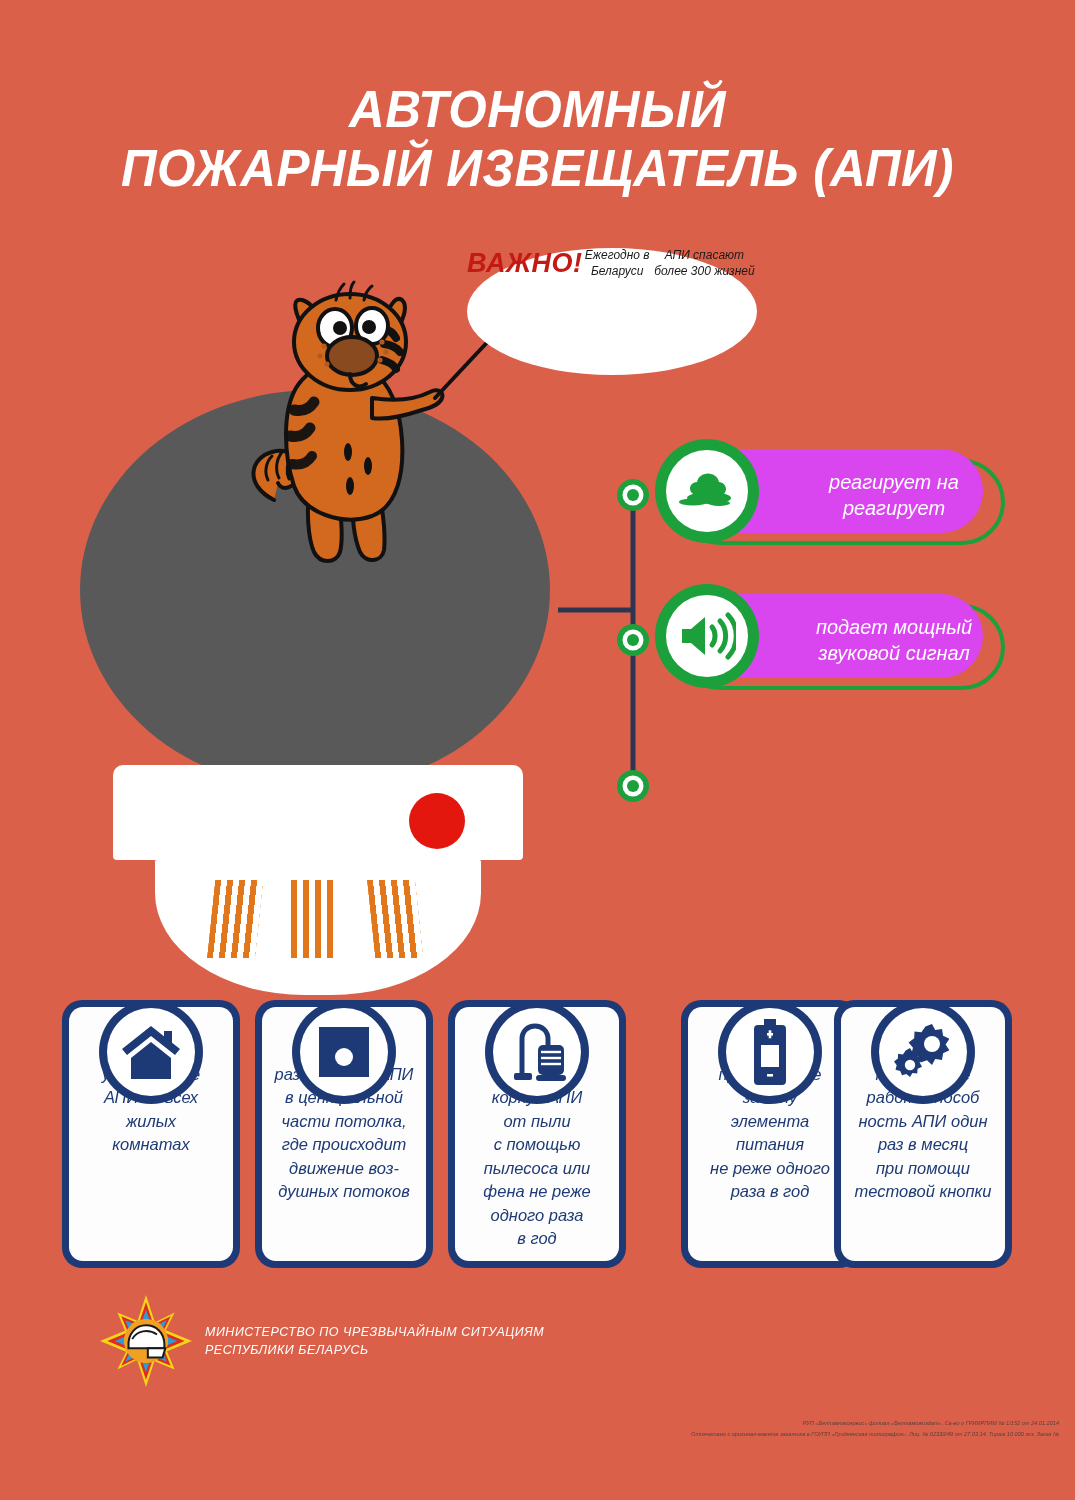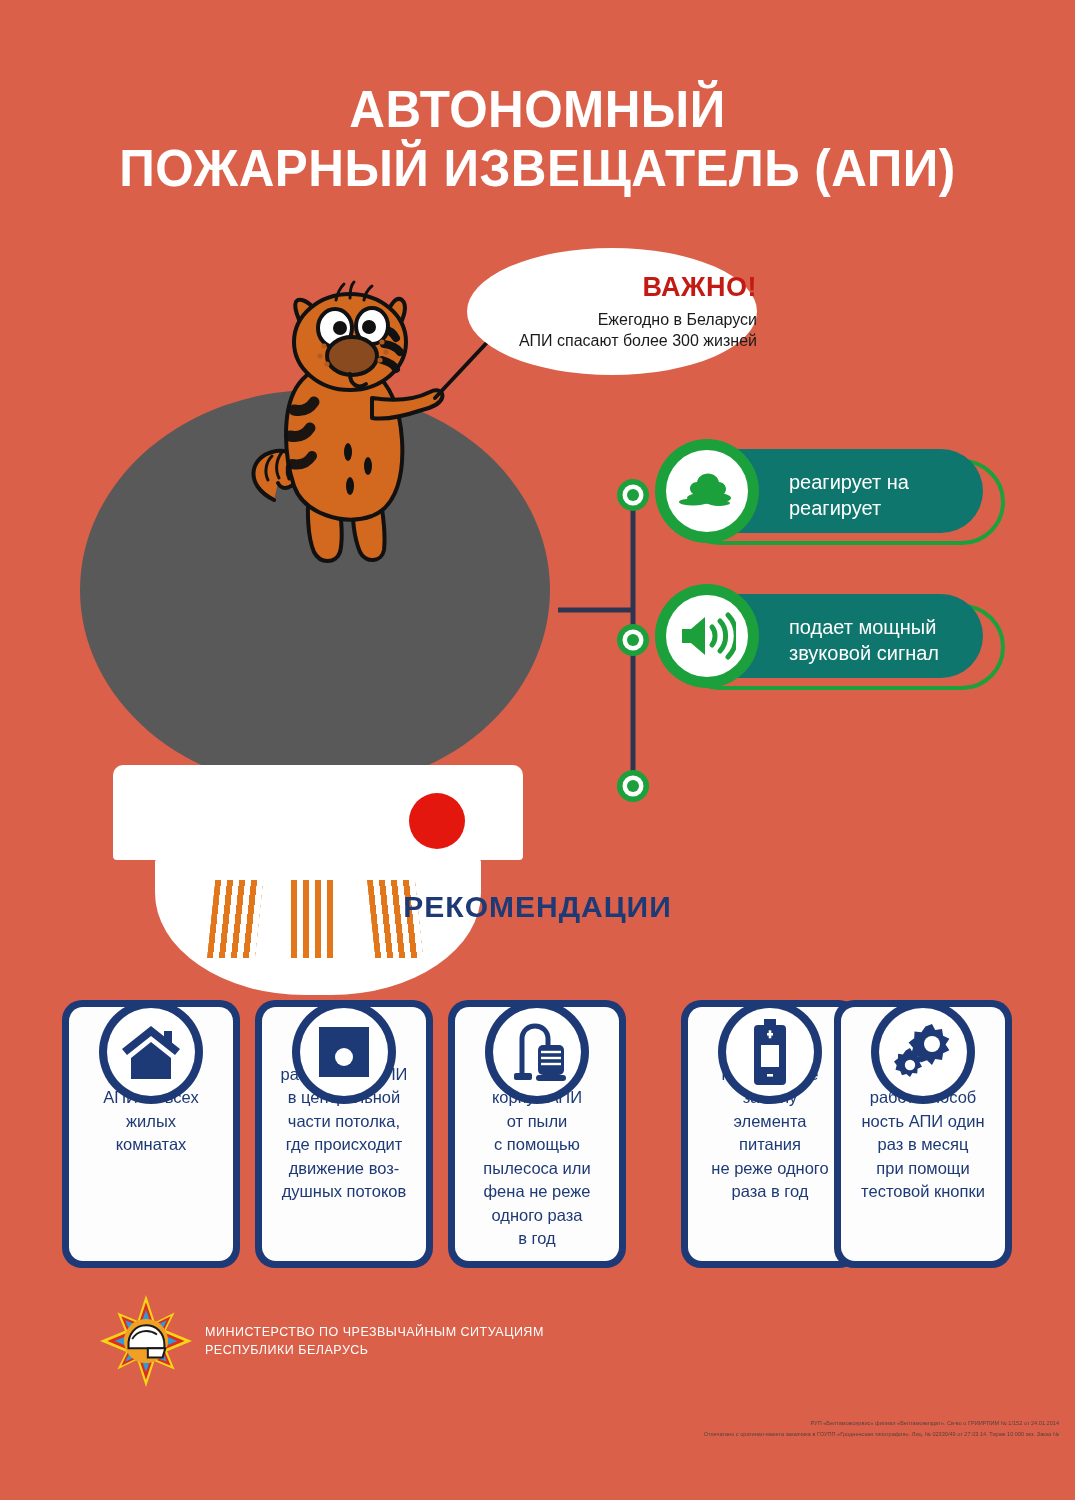--- a/index.html
+++ b/index.html
@@ -8,20 +8,21 @@
   body {
     font-family:"Liberation Sans", sans-serif;
     -webkit-font-smoothing:antialiased;
   }
   #poster {
     position:relative;
     width:1075px;
     height:1500px;
     background:#db604a;
     overflow:hidden;
+    font-style:italic;
   }
 
   
   .title-block {
     position:absolute; top:80px; left:0; width:100%;
     text-align:center;
     color:#ffffff;
     font-weight:bold;
     letter-spacing:0.5px;
     line-height:1.14;
@@ -70,51 +71,52 @@
   .cat { position:absolute; left:232px; top:50px; width:260px; height:290px; }
   .cat svg { width:100%; height:100%; overflow:visible; }
 
   
   .bubble {
     position:absolute;
     left:467px; top:18px;
     width:290px; height:127px;
     background:#ffffff;
     border-radius:50%;
-    display:flex; flex-direction:column;
-    align-items:flex-end; justify-content:center;
+    display:flex; flex-direction:row;
+    align-items:flex-start; justify-content:center;
     text-align:center;
   }
   .bubble-title {
     color:#c31a14; font-weight:bold; font-size:27px;
     letter-spacing:0.5px; margin-bottom:6px;
   }
-  .bubble-text { color:#1a1a1a; font-size:16px; line-height:1.32; }
+  .bubble-text { color:#1a1a1a; font-size:12px; line-height:1.32; }
 
   
   .connector { position:absolute; left:0; top:0; width:100%; height:100%; }
 
   
   .pill-wrap { position:absolute; left:655px; width:350px; height:100px; }
   .pill-wrap.p1 { top:215px; }
   .pill-wrap.p2 { top:360px; }
   .pill-wrap.p3 { top:506px; }
 
   .pill-outline {
     position:absolute; left:22px; top:14px;
     width:328px; height:86px;
     border:4px solid #1ca03c;
     border-radius:43px;
     background:transparent;
   }
   .pill-fill {
     position:absolute; left:12px; top:4px;
     width:316px; height:84px;
-    background:#0f766e;
+    background:#d946ef;
     border-radius:42px;
+    text-align:center;
   }
   .pill-badge {
     position:absolute; left:0; top:-6px;
     width:104px; height:104px;
     background:#1ca03c;
     border-radius:50%;
     display:flex; align-items:center; justify-content:center;
   }
   .pill-badge .inner {
     width:82px; height:82px; background:#ffffff; border-radius:50%;
@@ -336,21 +338,20 @@
             <path fill="none" stroke="#1ca03c" stroke-width="5" stroke-linecap="round" d="M42 9c7.5 8 7.5 22 0 30"></path>
             <path fill="none" stroke="#1ca03c" stroke-width="5" stroke-linecap="round" d="M50 3c11 11.5 11 30.5 0 42"></path>
           </svg>
         </div>
       </div>
     </div>
 
 
   </div>
 
-  <div class="rec-heading">РЕКОМЕНДАЦИИ</div>
 
   <div class="cards">
 
     <div class="card c1">
       <div class="card-badge">
         <div class="cb-inner">
           <svg width="62" height="58" viewBox="0 0 62 58">
             <path fill="#1e3a76" d="M31 3 2 26l5 6 24-19 24 19 5-6z"></path>
             <rect x="44" y="8" width="8" height="12" fill="#1e3a76"></rect>
             <path fill="#1e3a76" d="M31 19 11 35v21h40V35z"></path>

